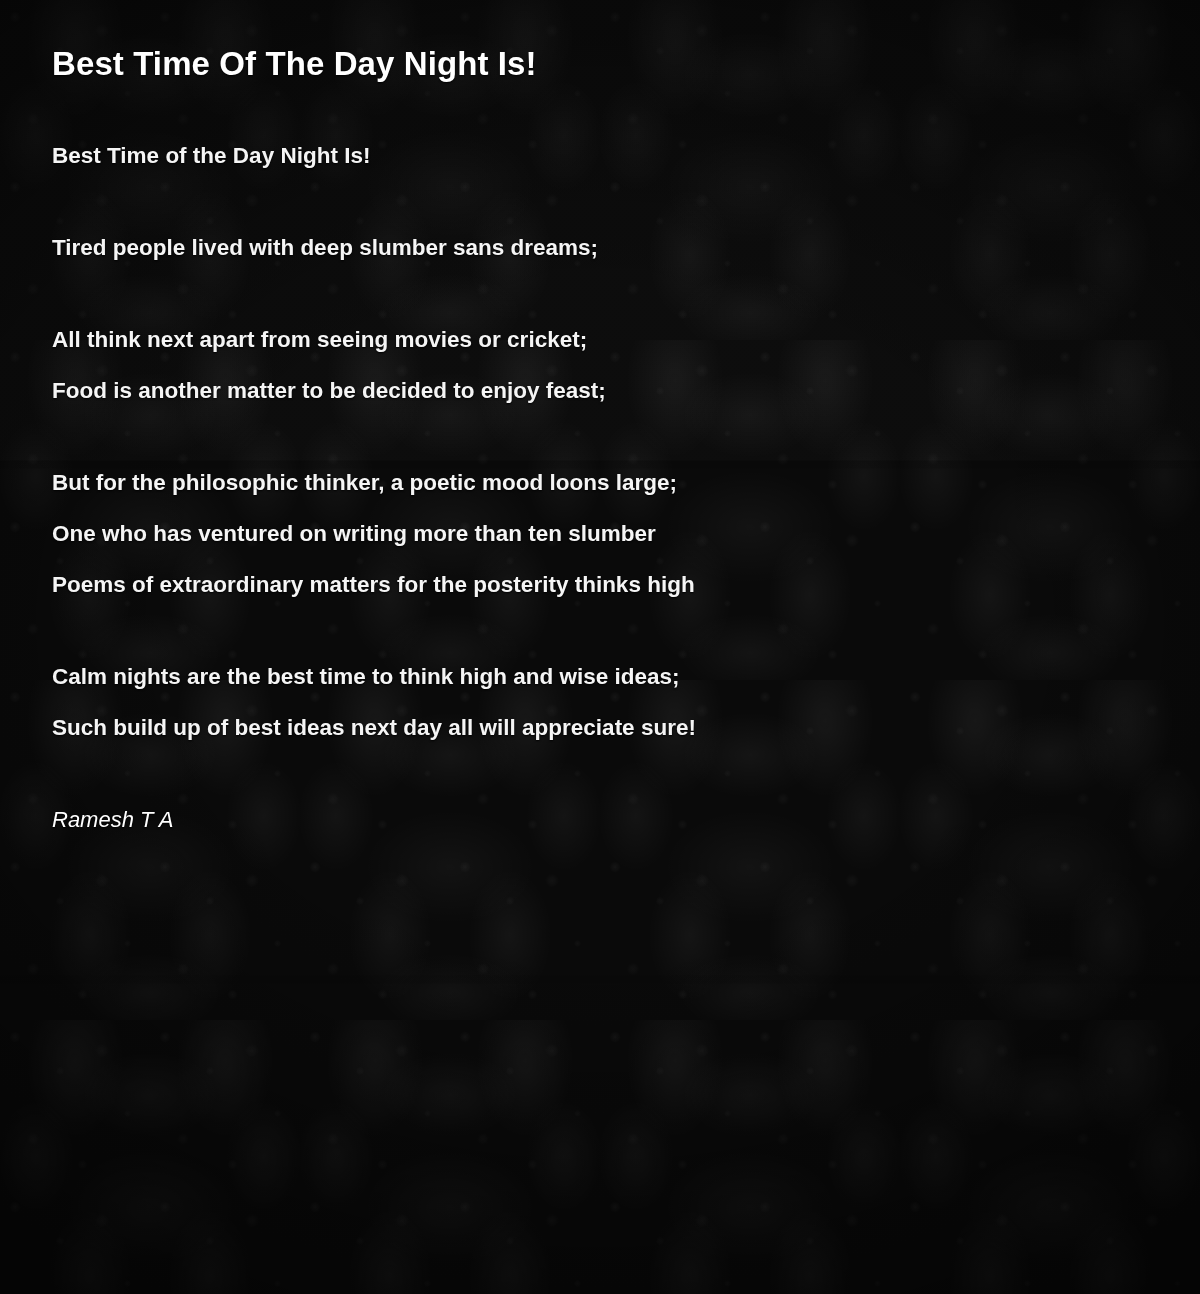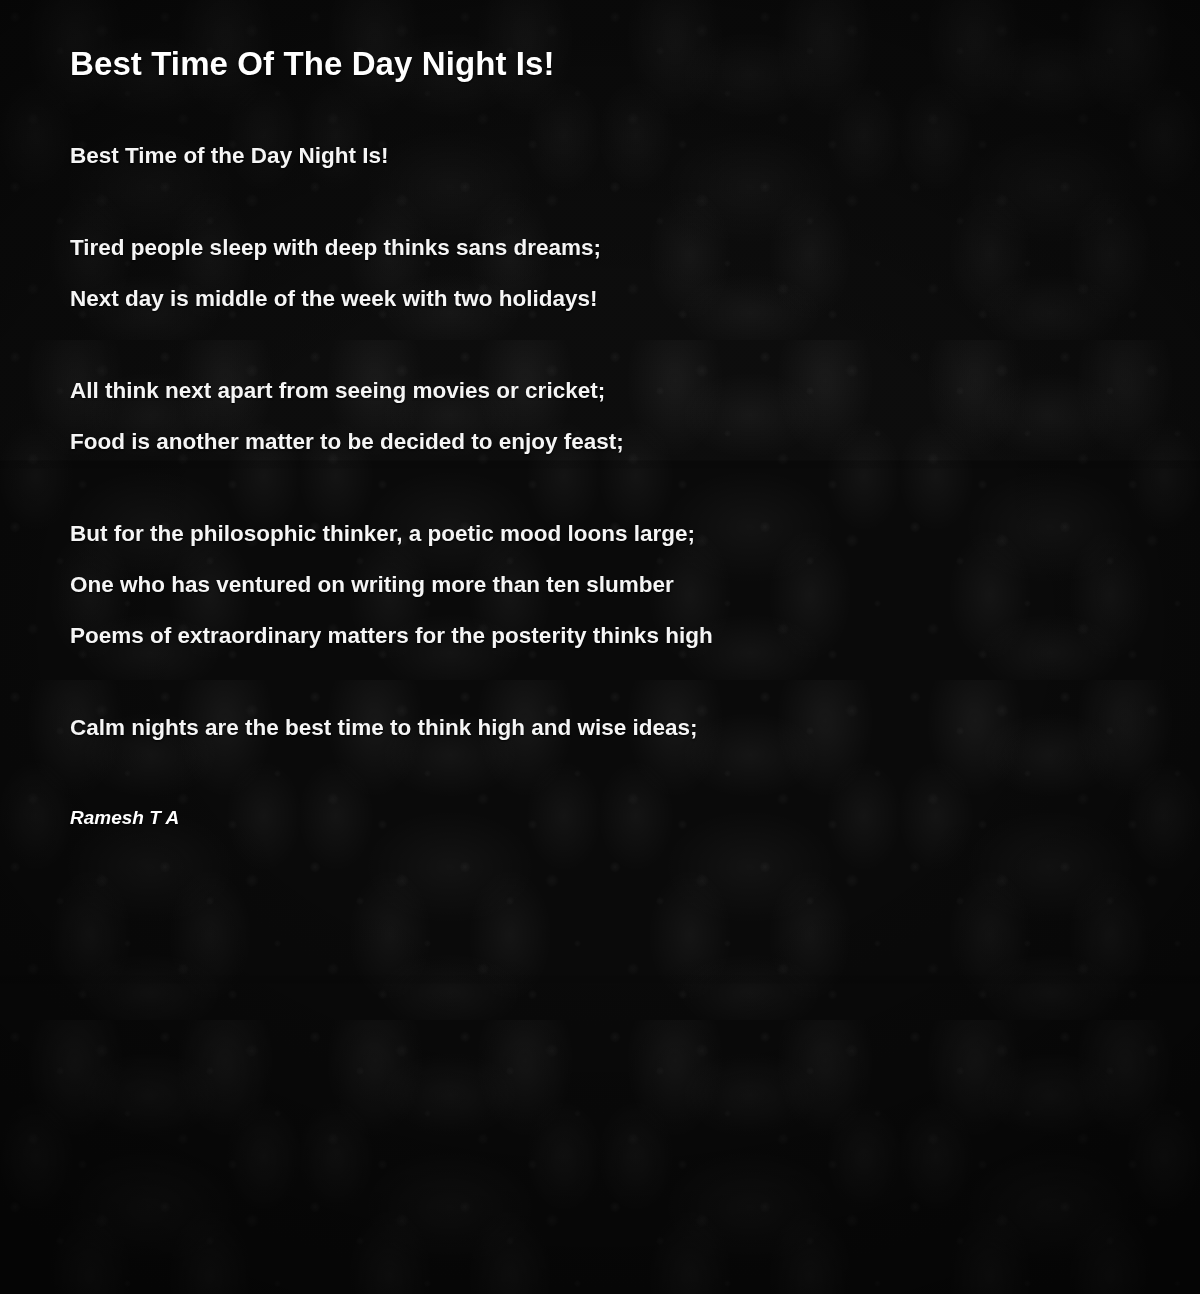--- a/index.html
+++ b/index.html
@@ -61,21 +61,21 @@
   }
   #vignette {
     position: absolute;
     inset: 0;
     background: radial-gradient(ellipse 1000px 800px at 50% 48%, rgba(0,0,0,0) 40%, rgba(0,0,0,0.55) 100%);
     pointer-events: none;
   }
   #content {
     position: absolute;
     inset: 0;
-    padding: 44px 70px 0 70px;
+    padding: 44px 70px 0 52px;
     box-sizing: border-box;
   }
   #poem-title {
     color: #ffffff;
     font-size: 33px;
     font-weight: bold;
     letter-spacing: 0.1px;
     margin: 0 0 0 0;
     line-height: 1.2;
     text-shadow: 0 1px 2px rgba(0,0,0,0.9);
@@ -95,23 +95,23 @@
   }
   .line {
     display: block;
     line-height: 51px;
     white-space: pre;
     text-shadow: 0 1px 2px rgba(0,0,0,0.9);
   }
   #poem-author {
     margin-top: 54px;
     color: #ffffff;
-    font-size: 19px;
+    font-size: 22px;
     font-style: italic;
-    font-weight: bold;
+    font-weight: normal;
     text-shadow: 0 1px 2px rgba(0,0,0,0.9);
   }
 </style>
 </head>
 <body>
 
 <div id="page">
   <div id="bg-pattern"></div>
   <div id="bg-pattern-2"></div>
   <div id="bg-bands"></div>
@@ -119,35 +119,35 @@
 
   <div id="content">
     <h1 id="poem-title">Best Time Of The Day Night Is!</h1>
 
     <div id="poem-body">
       <div class="stanza">
         <span class="line">Best Time of the Day Night Is!</span>
       </div>
 
       <div class="stanza">
-        <span class="line">Tired people sleep with deep thinks sans dreams;</span>
-        <span class="line">Next day is middle of the week with two holidays!</span>
+        <span class="line">Tired people lived with deep slumber sans dreams;</span>
       </div>
 
       <div class="stanza">
         <span class="line">All think next apart from seeing movies or cricket;</span>
         <span class="line">Food is another matter to be decided to enjoy feast;</span>
       </div>
 
       <div class="stanza">
         <span class="line">But for the philosophic thinker, a poetic mood loons large;</span>
         <span class="line">One who has ventured on writing more than ten slumber</span>
         <span class="line">Poems of extraordinary matters for the posterity thinks high</span>
       </div>
 
       <div class="stanza">
         <span class="line">Calm nights are the best time to think high and wise ideas;</span>
+        <span class="line">Such build up of best ideas next day all will appreciate sure!</span>
       </div>
     </div>
 
     <div id="poem-author">Ramesh T A</div>
   </div>
 </div>
 
 </body></html>

